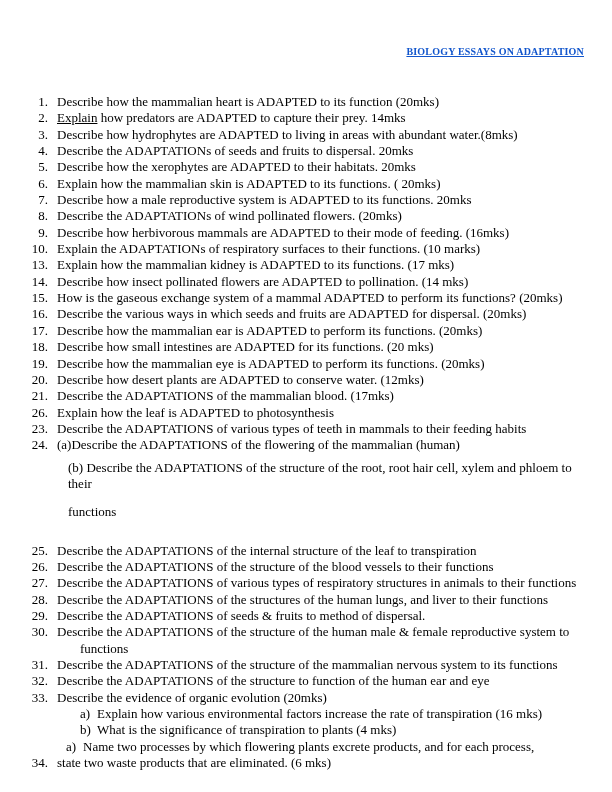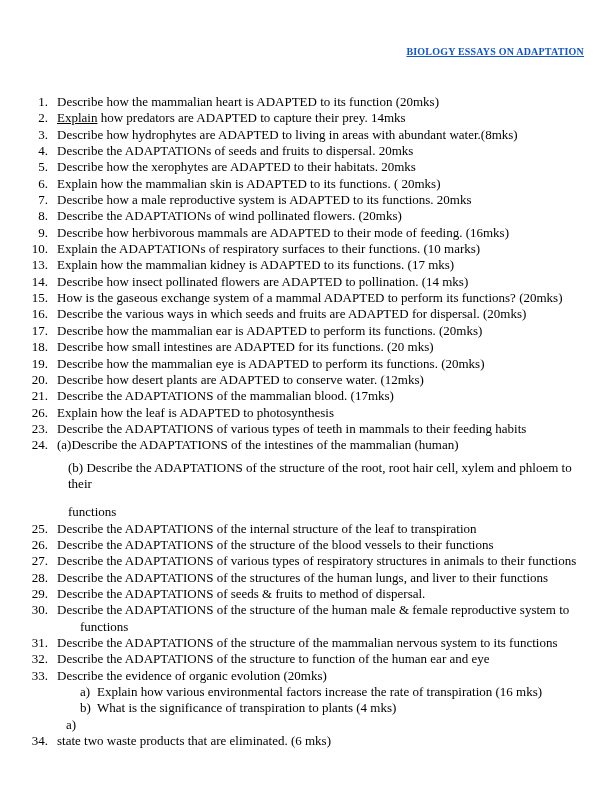--- a/index.html
+++ b/index.html
@@ -43,21 +43,21 @@
   }
   .q-marker {
     flex: none;
     width: 17px;
     white-space: nowrap;
   }
   .q-text { flex: 1; }
   
   .part-b       { padding-left: 42px; margin-top: 6px; }
   .part-b-cont  { padding-left: 42px; margin-top: 12px; }
-  .gap-before   { }
+  .gap-before   { margin-top: 22px; }
   .wrap-cont    { padding-left: 54px; }
   .sub-letter   { padding-left: 54px; }
   .sub-letter-2 { padding-left: 40px; }
 </style>
 </head>
 <body>
 
 <div class="page">
   <h1 class="doc-title" style="color: rgb(17, 85, 204);">BIOLOGY ESSAYS ON ADAPTATION</h1>
   <div class="questions" id="question-list">
@@ -140,21 +140,21 @@
       <div class="q-row">
         <span class="q-num">26.</span>
         <span class="q-text">Explain how the leaf is ADAPTED to photosynthesis</span>
       </div>
       <div class="q-row">
         <span class="q-num">23.</span>
         <span class="q-text">Describe the ADAPTATIONS of various types of teeth in mammals to their feeding habits</span>
       </div>
       <div class="q-row">
         <span class="q-num">24.</span>
-        <span class="q-text">(a)Describe the ADAPTATIONS of the intestines of the mammalian (human)</span>
+        <span class="q-text">(a)Describe the ADAPTATIONS of the flowering of the mammalian (human)</span>
       </div>
       <div class="q-row part-b">
         <span class="q-text">(b) Describe the ADAPTATIONS of the structure of the root, root hair cell, xylem and phloem to their</span>
       </div>
       <div class="q-row part-b-cont">
         <span class="q-text">functions</span>
       </div>
       <div class="q-row gap-before">
         <span class="q-num">25.</span>
         <span class="q-text">Describe the ADAPTATIONS of the internal structure of the leaf to transpiration</span>
@@ -197,19 +197,20 @@
       <div class="q-row sub-letter">
         <span class="q-marker">a)</span>
         <span class="q-text">Explain how various environmental factors increase the rate of transpiration (16 mks)</span>
       </div>
       <div class="q-row sub-letter">
         <span class="q-marker">b)</span>
         <span class="q-text">What is the significance of transpiration to plants (4 mks)</span>
       </div>
       <div class="q-row sub-letter-2">
         <span class="q-marker">a)</span>
+        <span class="q-text">Name two processes by which flowering plants excrete products, and for each process,</span>
       </div>
       <div class="q-row">
         <span class="q-num">34.</span>
         <span class="q-text">state two waste products that are eliminated. (6 mks)</span>
       </div>
     </div>
 </div>
 
 </body></html>

